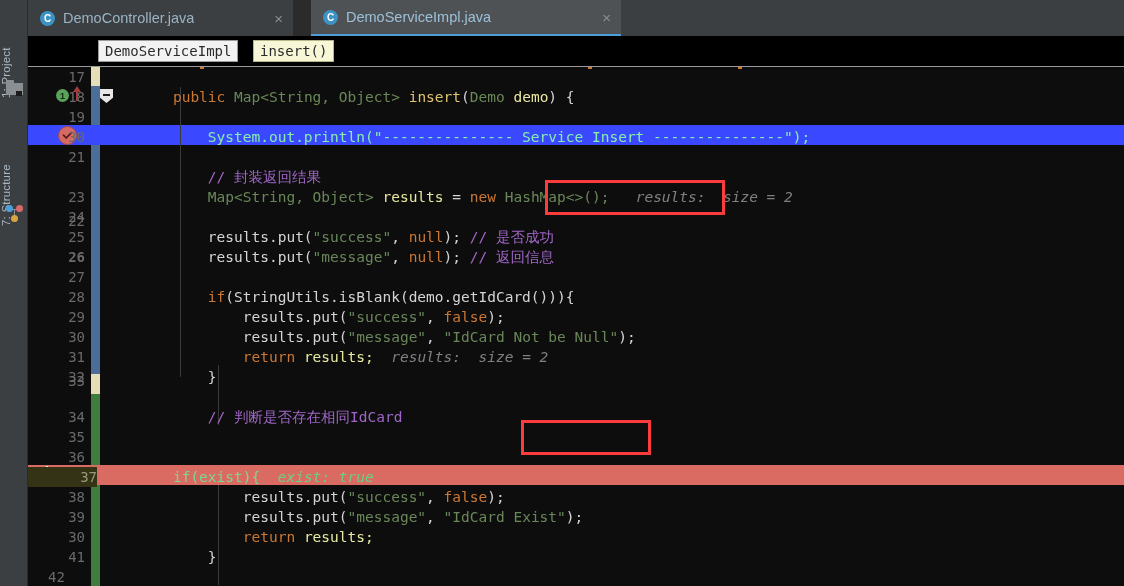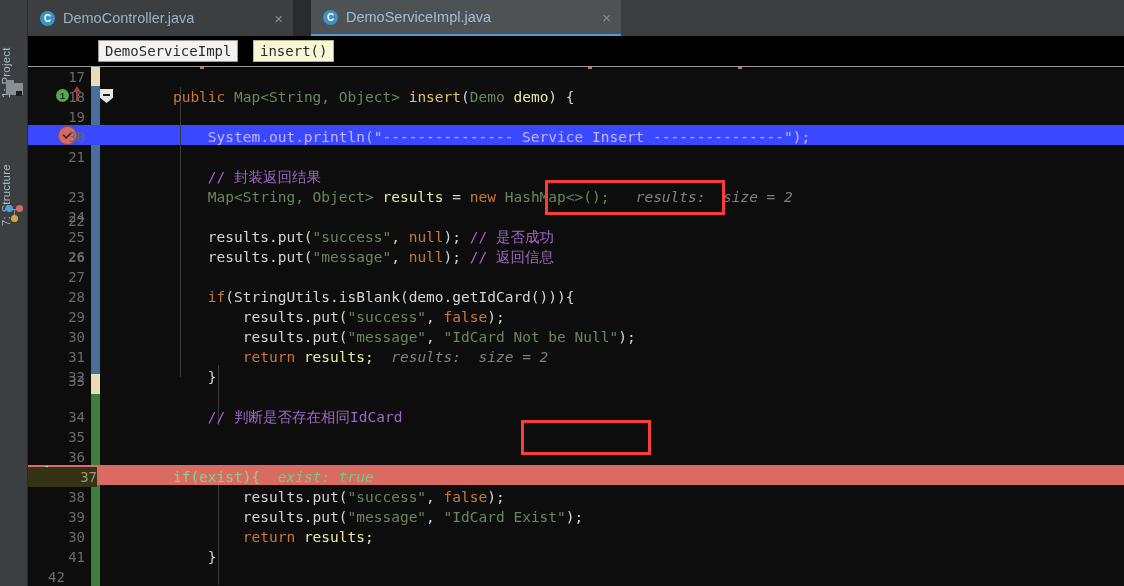--- a/index.html
+++ b/index.html
@@ -119,21 +119,21 @@
 
   
   .kw{color:#cc7832;}
   .type{color:#6a8759;}
   .str{color:#6a8759;}
   .field{color:#e8e8a0;}
   .meth{color:#e0c46c;}
   .plain{color:#d4d4d4;}
   .cmt{color:#a066c7;}
   .ident{color:#dcdcdc;}
-  .onblue{color:#c4b5fd;}
+  .onblue{color:#86efac;}
   .onred{color:#7bd88f;}
   .hint{color:#808080;font-style:italic;}
   .hintg{color:#6ccf83;font-style:italic;}
 
   
   .gico{position:absolute;}
   .usage-dot{
     width:13px;height:13px;border-radius:50%;background:#5aa15a;
     color:#0d2d0d;font-size:9px;font-weight:bold;
     font-family:"Liberation Sans",sans-serif;

